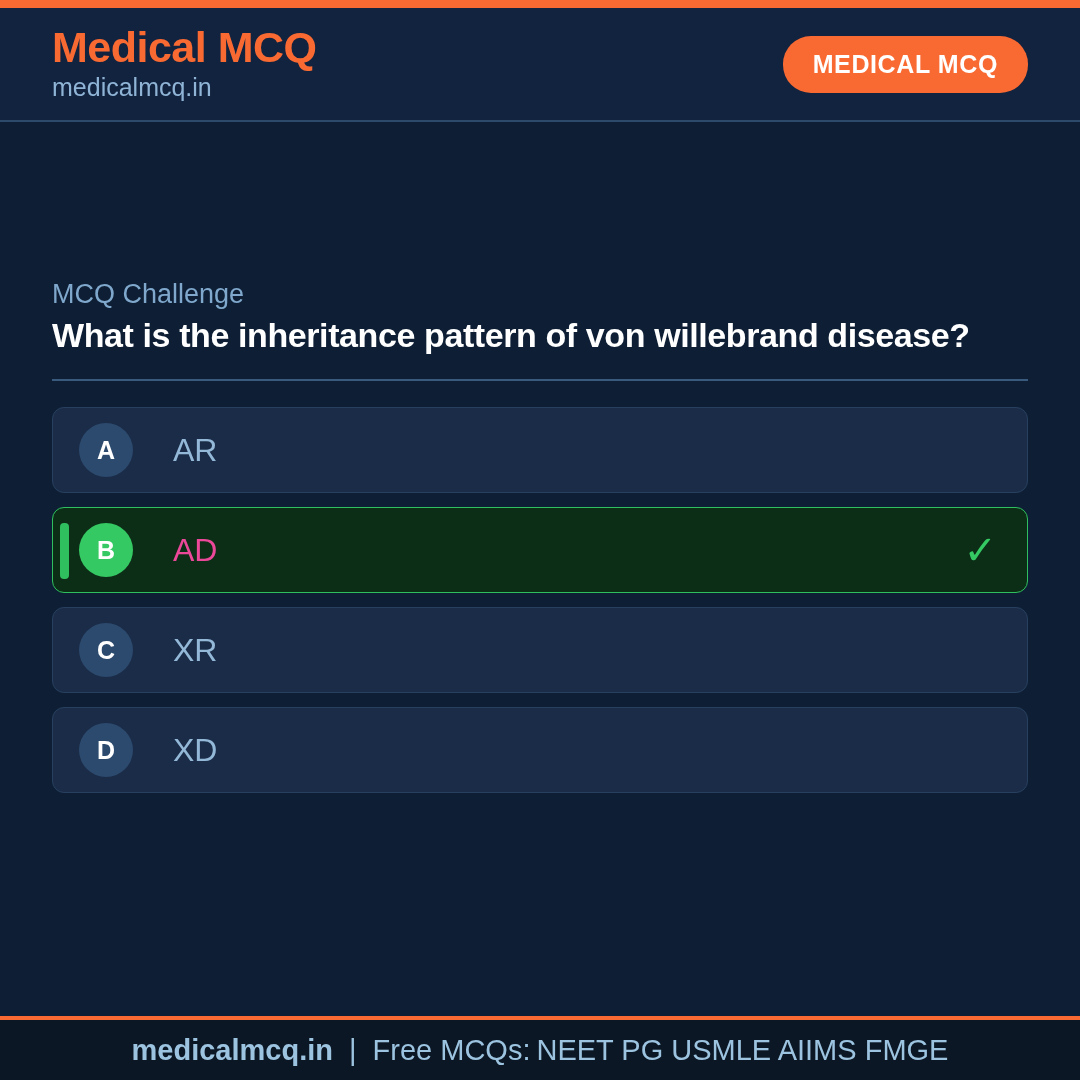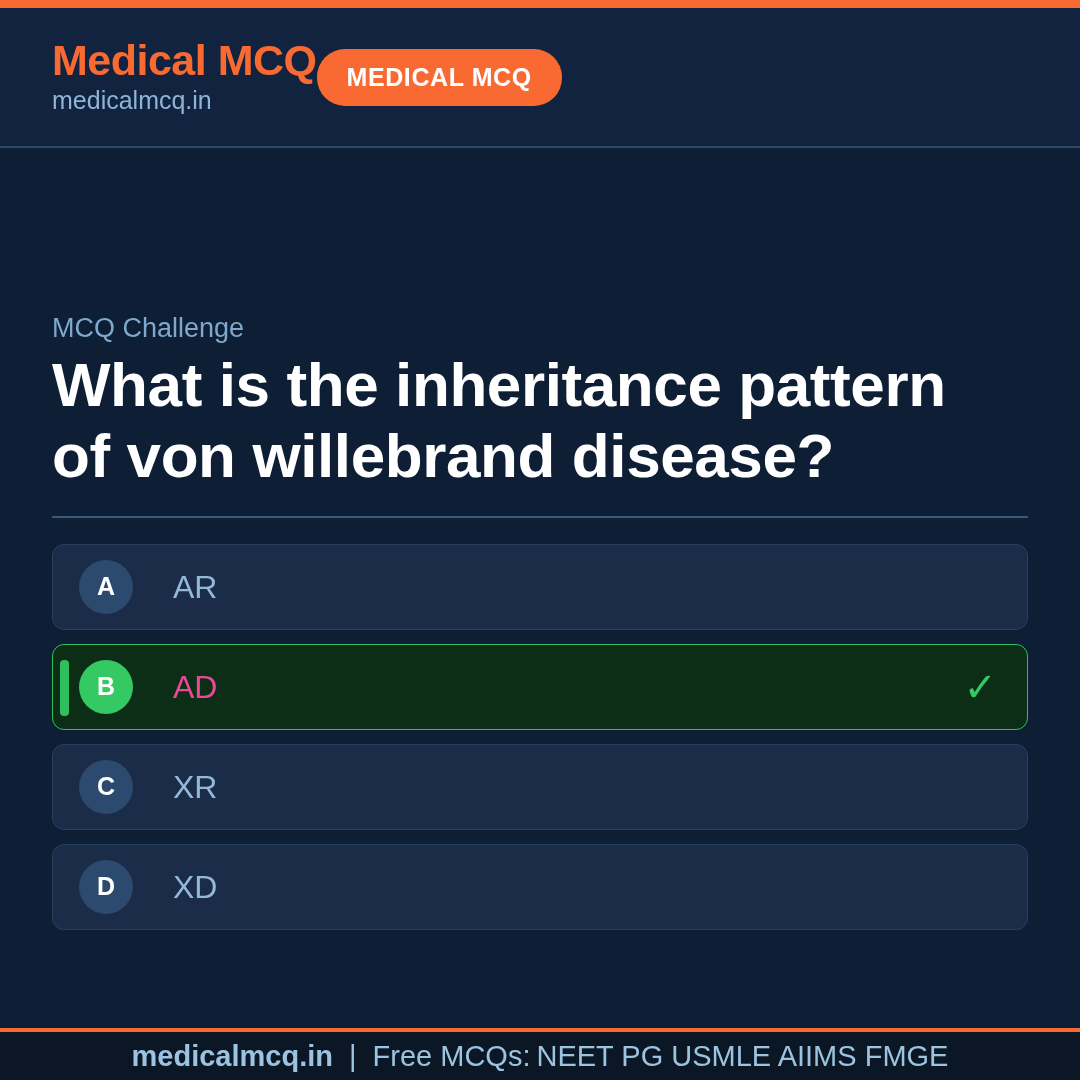--- a/index.html
+++ b/index.html
@@ -15,24 +15,24 @@
     background:#0e1f35;
     display:flex; flex-direction:column;
   }
 
   
   .top-strip { height:8px; width:100%; background:#f96a33; flex:0 0 auto; }
 
   
   .header {
     flex:0 0 auto;
-    height:140px;
+    height:114px;
     background:#12233f;
     border-bottom:2px solid #2e4a6b;
-    display:flex; align-items:center; 
+    display:flex; align-items:center; justify-content:space-between;
     padding:0 52px;
   }
   .brand { display:flex; flex-direction:column; justify-content:center; }
   .brand-title {
     font-size:43px; font-weight:bold; color:#f96a33;
     letter-spacing:-0.5px; line-height:1.05;
   }
   .brand-sub {
     font-size:25px; color:#8fb4d6; line-height:1.25; margin-top:2px;
   }
@@ -41,26 +41,26 @@
     font-size:25px; font-weight:bold; letter-spacing:0.6px;
     padding:14px 30px; border-radius:28px;
     white-space:nowrap;
   }
 
   
   .main {
     flex:1 1 auto; position:relative;
     padding:0 52px;
   }
-  .qblock { position:absolute; left:52px; right:52px; top:164px; }
+  .qblock { position:absolute; left:52px; right:52px; top:156px; }
   .kicker {
     font-size:27px; color:#7fa8cc; line-height:1.2; margin-bottom:6px;
   }
   .question {
-    font-size:62px; font-weight:bold; color:#ffffff;
+    font-size:34px; font-weight:bold; color:#ffffff;
     line-height:1.14; letter-spacing:-0.4px;
     max-width:930px;
   }
   .divider {
     margin-top:24px; height:2px; background:#3a5a7d; width:100%;
   }
 
   
   .options { margin-top:26px; display:flex; flex-direction:column; gap:14px; }
   .option {
@@ -98,21 +98,21 @@
   .option.correct .otext { color:#ec4899; }
   .option.correct .tick {
     display:block; position:absolute; right:30px; top:50%;
     transform:translateY(-50%);
     color:#35c964; font-size:40px; line-height:1;
   }
 
   
   .footer {
     flex:0 0 auto;
-    height:52px;
+    height:64px;
     background:#0b1724;
     border-top:4px solid #f96a33;
     display:flex; align-items:center; justify-content:center;
     gap:0;
   }
   .footer-text {
     font-size:29px; color:#9cc3e0; white-space:nowrap;
   }
   .footer-text .sep { padding:0 16px; color:#9cc3e0; }
   .footer-text .site { font-weight:bold; }

